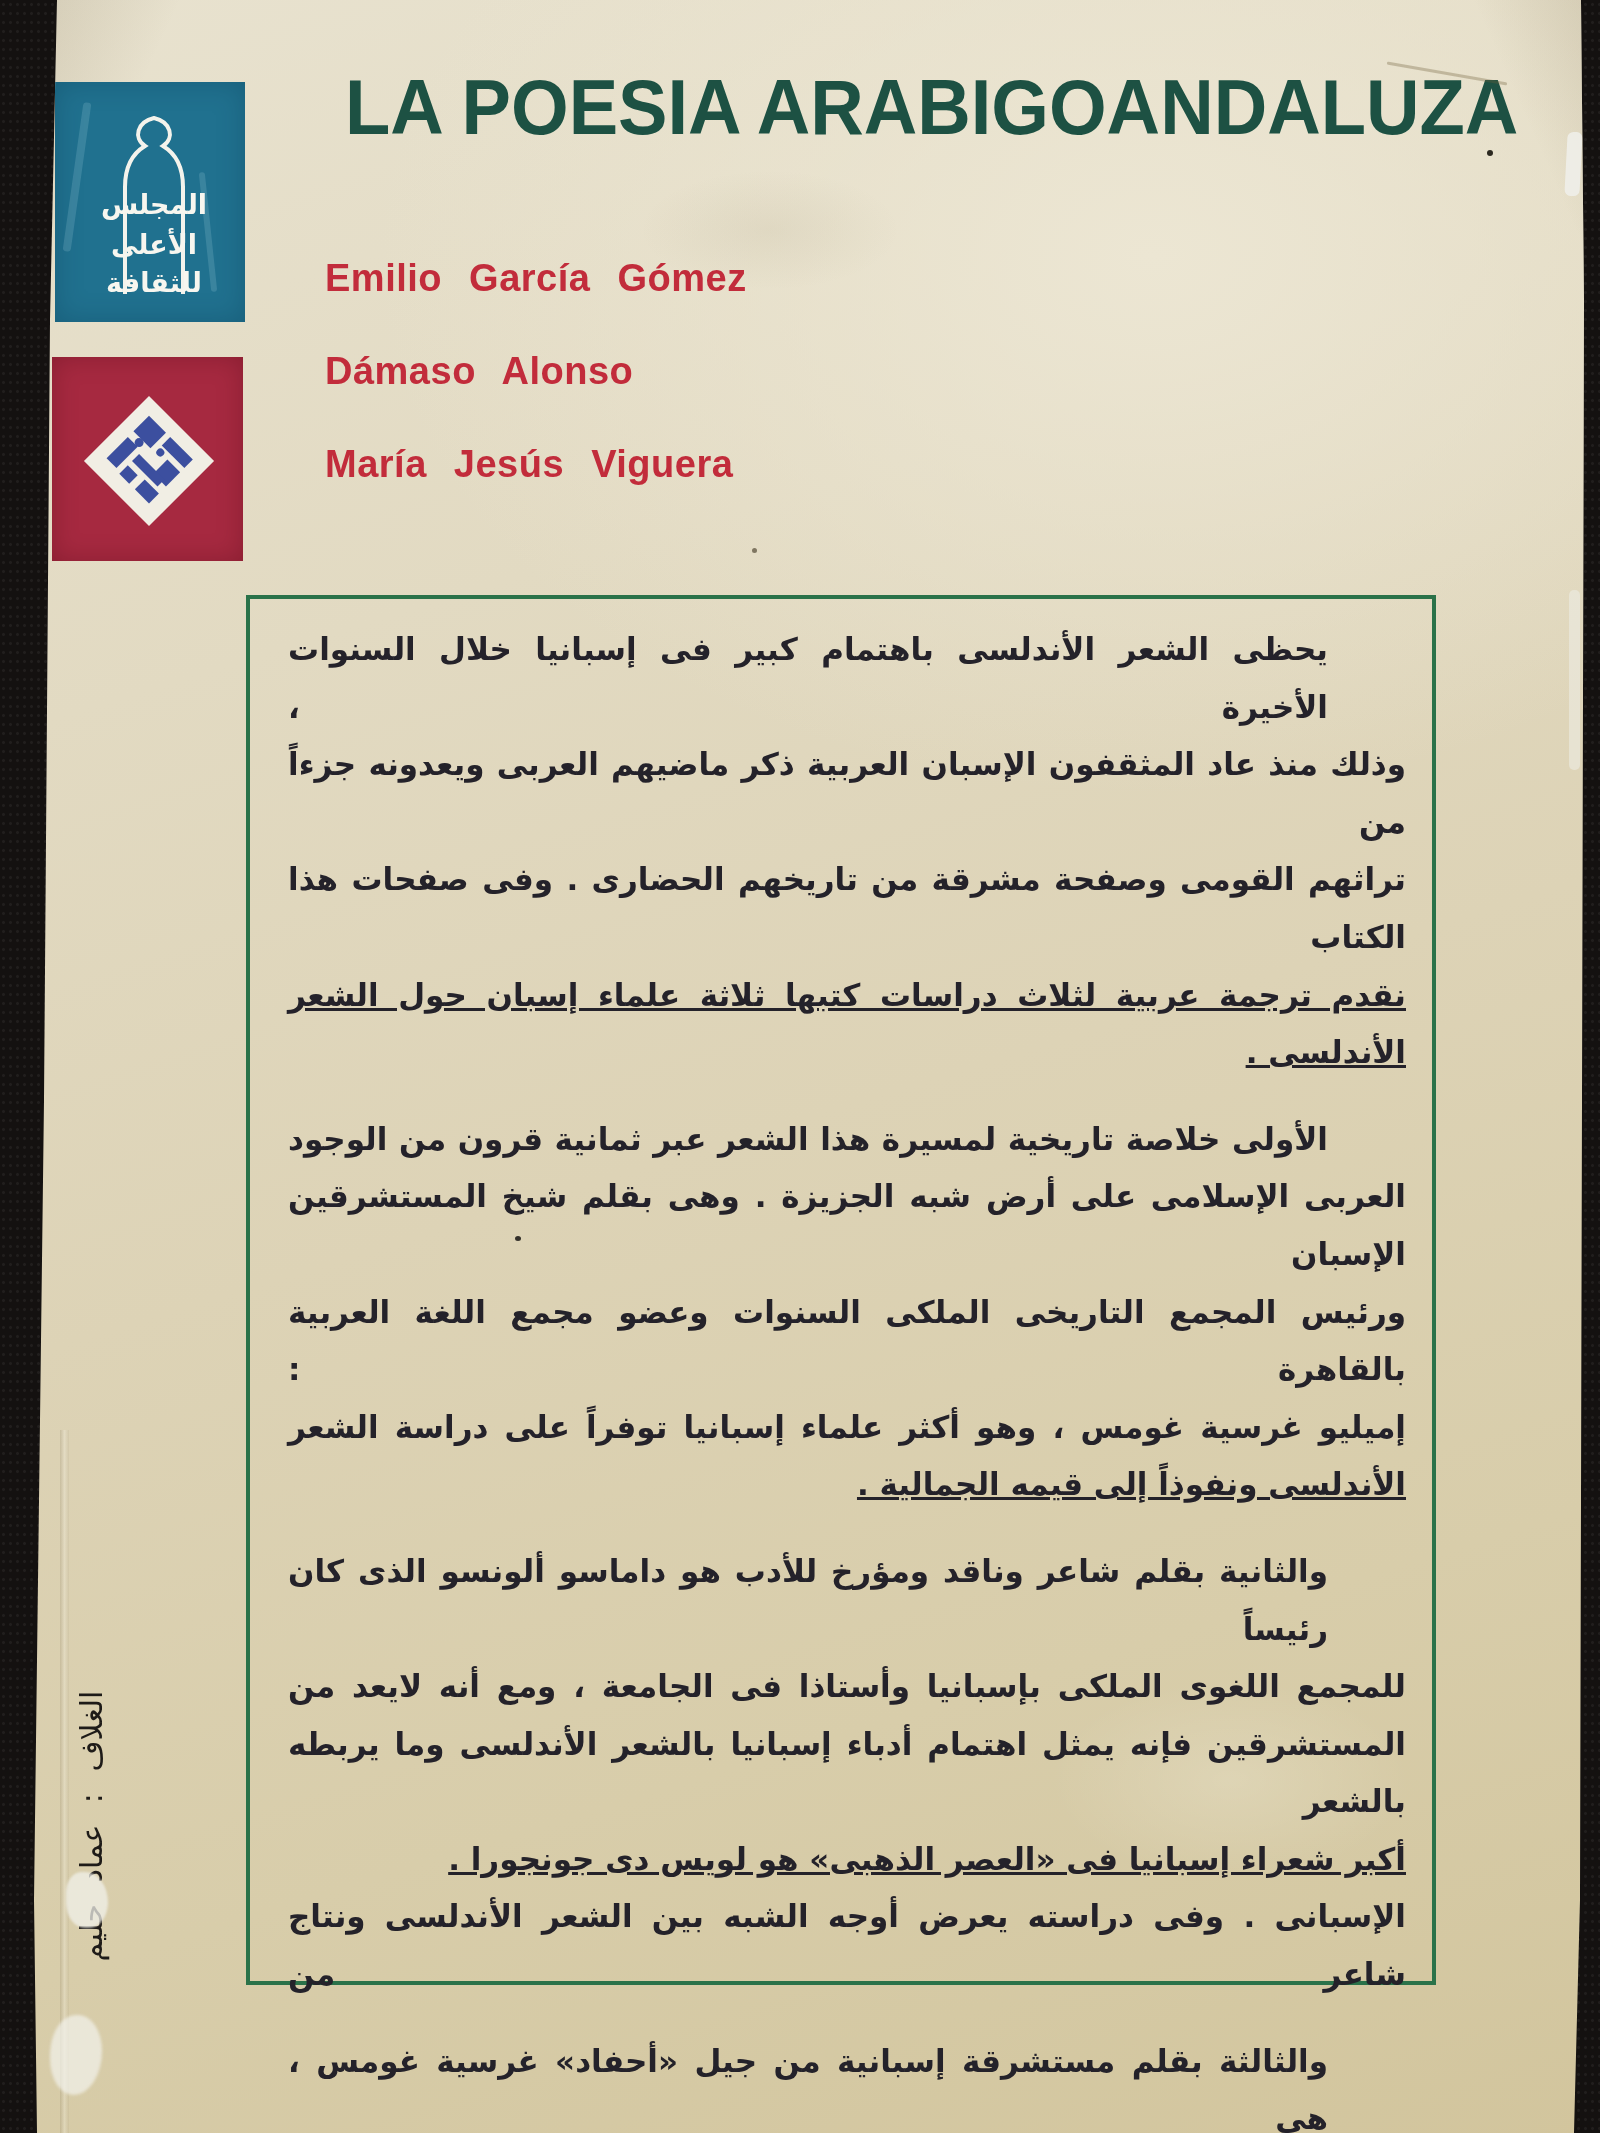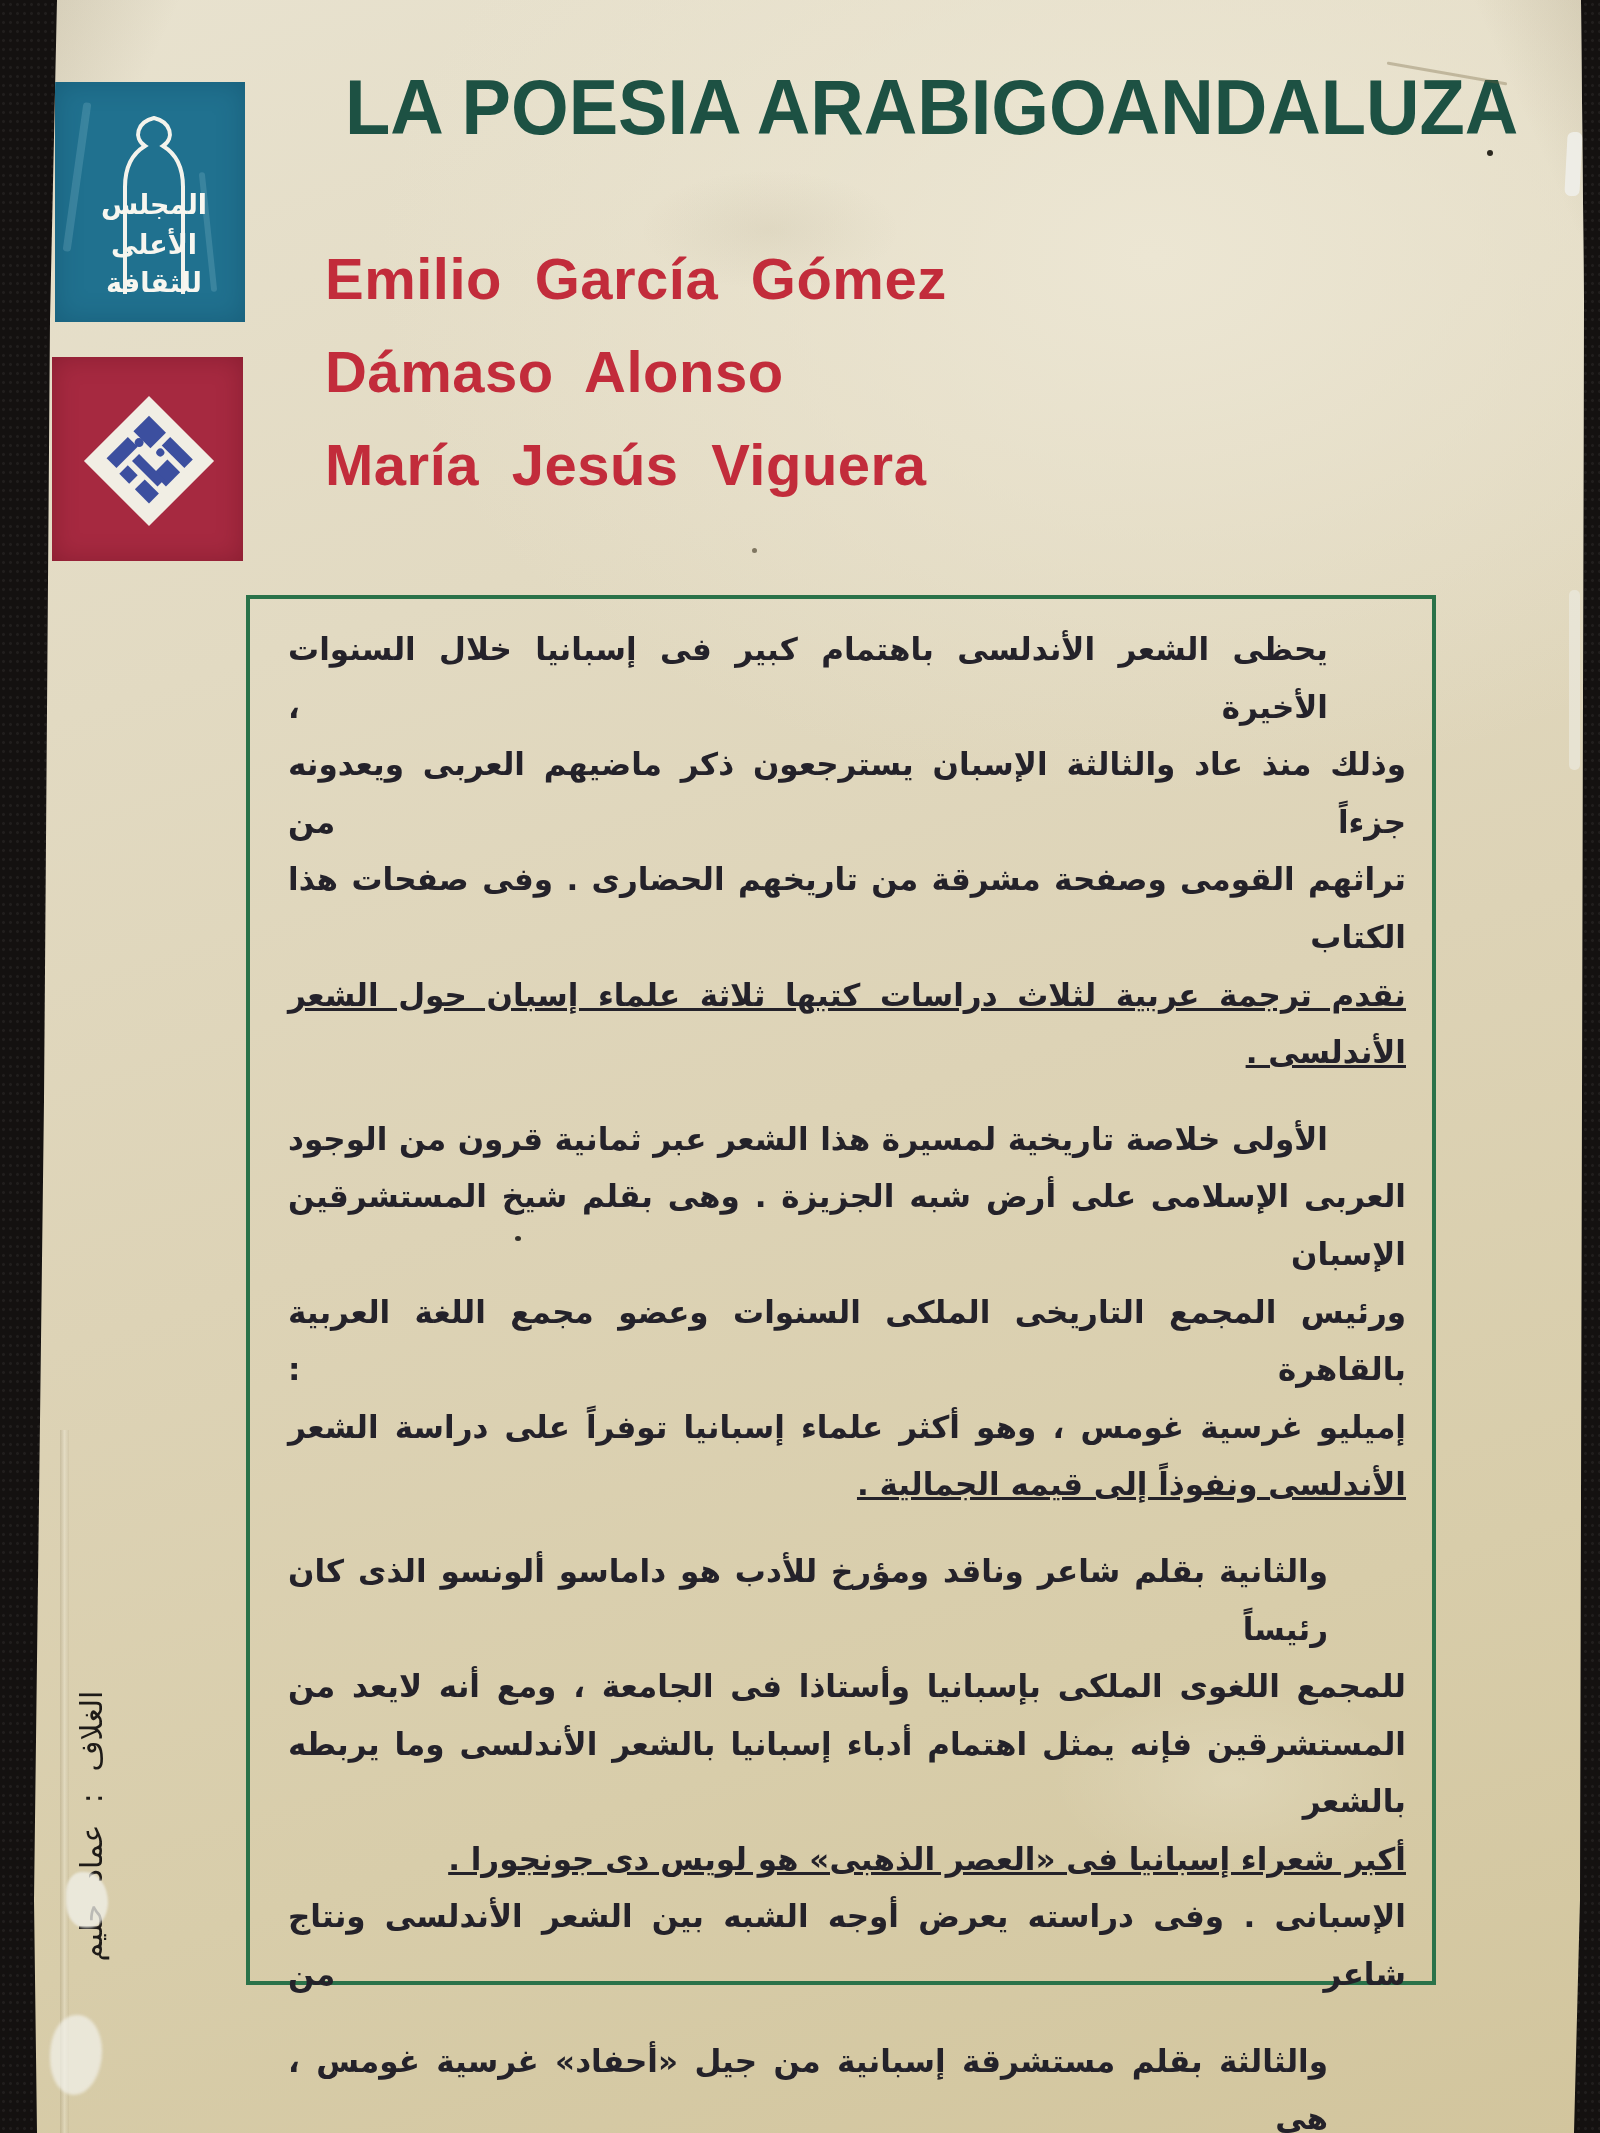--- a/index.html
+++ b/index.html
@@ -29,21 +29,21 @@
   .logo-red{position:absolute;left:52px;top:357px;width:191px;height:204px;background:#a62940;
     box-shadow:inset 0 0 26px rgba(60,0,10,.28);}
   .emblem-svg{position:absolute;left:0;top:0;width:100%;height:100%;}
   
   .title{
     position:absolute;left:345px;top:68px;
     font-size:78px;font-weight:700;line-height:1;letter-spacing:0px;
     color:#1d5143;transform:scaleX(.95);transform-origin:left top;white-space:nowrap;
   }
   .authors{position:absolute;left:325px;top:232px;color:#c22c3b;font-weight:700;
-    font-size:58px;line-height:93px;word-spacing:16px;letter-spacing:.5px;white-space:nowrap;}
+    font-size:38px;line-height:93px;word-spacing:16px;letter-spacing:.5px;white-space:nowrap;}
   
   .text-box{
     position:absolute;left:238px;top:595px;width:1190px;height:1390px;box-sizing:border-box;
     border:4px solid #2a7249;
     padding:22px 26px 0 38px;
     margin-left:8px;
   }
   .synopsis{direction:rtl;font-family:"DejaVu Sans",sans-serif;font-weight:700;
     color:#24222a;font-size:31px;}
   .para{margin:0 0 29px 0;}
@@ -126,21 +126,21 @@
   <div class="authors">
     <div>Emilio  García  Gómez</div>
     <div>Dámaso  Alonso</div>
     <div>María  Jesús  Viguera</div>
   </div>
 
   <div class="text-box">
     <div class="synopsis">
         <div class="para">
           <div class="line first">يحظى الشعر الأندلسى باهتمام كبير فى إسبانيا خلال السنوات الأخيرة ،</div>
-          <div class="line">وذلك منذ عاد والثالثة الإسبان يسترجعون ذكر ماضيهم العربى ويعدونه جزءاً من</div>
+          <div class="line">وذلك منذ عاد المثقفون الإسبان العربية ذكر ماضيهم العربى ويعدونه جزءاً من</div>
           <div class="line">تراثهم القومى وصفحة مشرقة من تاريخهم الحضارى . وفى صفحات هذا الكتاب</div>
           <div class="line last">نقدم ترجمة عربية لثلاث دراسات كتبها ثلاثة علماء إسبان حول الشعر الأندلسى .</div>
         </div>
         <div class="para">
           <div class="line first">الأولى خلاصة تاريخية لمسيرة هذا الشعر عبر ثمانية قرون من الوجود</div>
           <div class="line">العربى الإسلامى على أرض شبه الجزيزة . وهى بقلم شيخ المستشرقين الإسبان</div>
           <div class="line">ورئيس المجمع التاريخى الملكى السنوات وعضو مجمع اللغة العربية بالقاهرة :</div>
           <div class="line">إميليو غرسية غومس ، وهو أكثر علماء إسبانيا توفراً على دراسة الشعر</div>
           <div class="line last">الأندلسى ونفوذاً إلى قيمه الجمالية .</div>
         </div>

